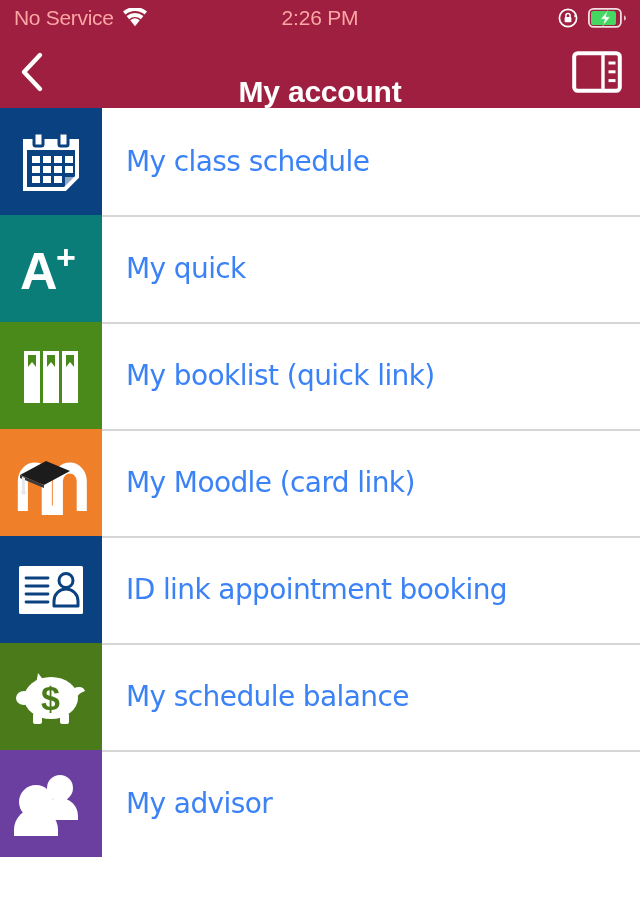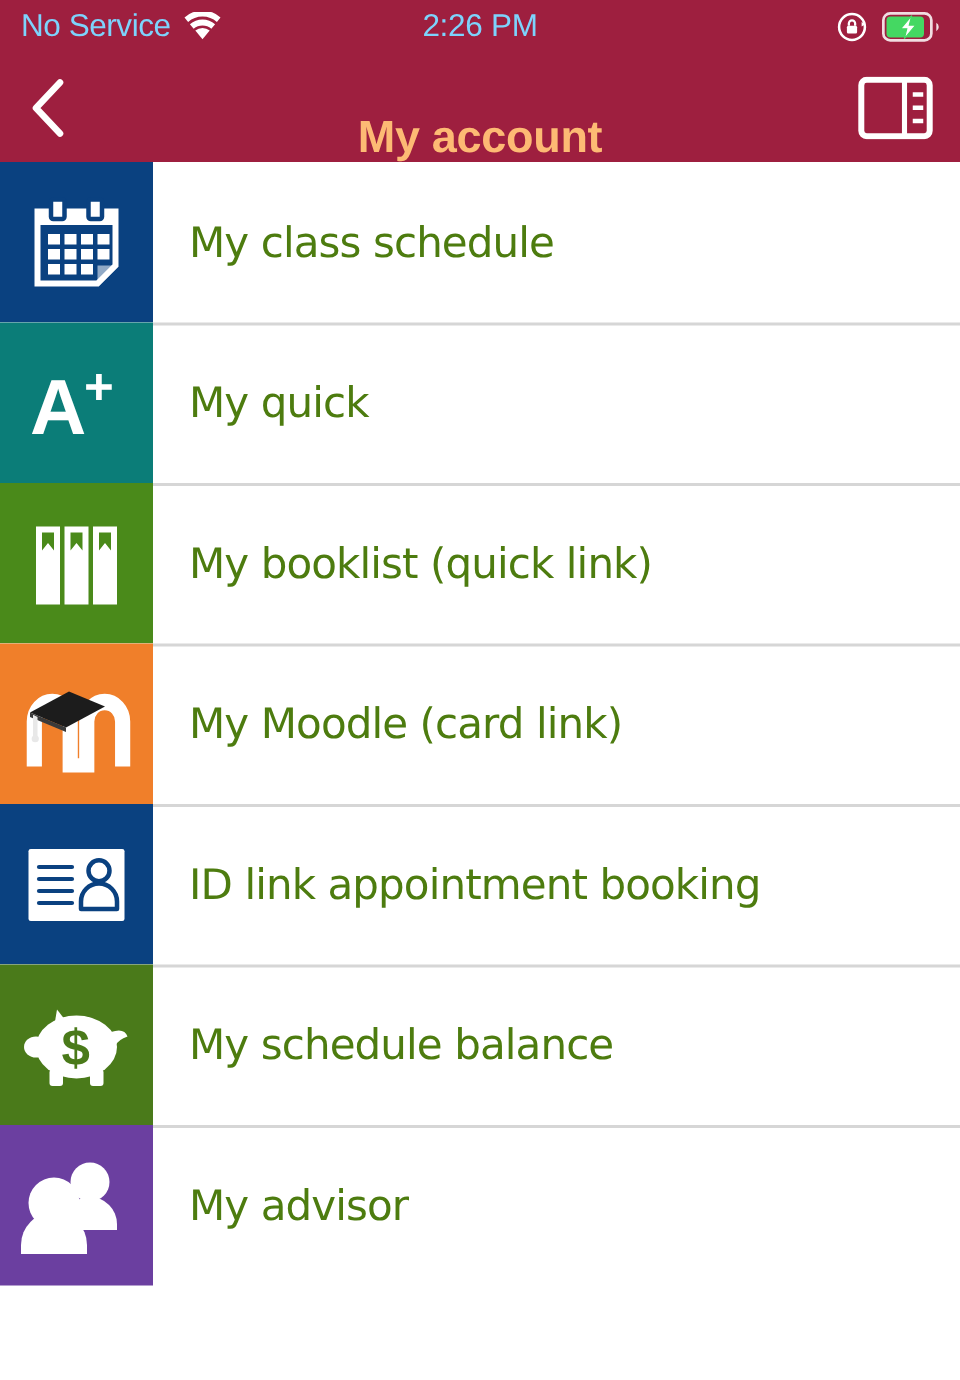--- a/index.html
+++ b/index.html
@@ -10,21 +10,21 @@
     overflow:hidden;
   }
   .phone { position:relative; width:640px; height:920px; background:#fff; }
 
   
   .statusbar {
     position:relative; height:36px; width:100%;
     background:var(--brand);
     display:flex; align-items:center;
     padding:0 14px;
-    color:#7dd3fc;
+    color:#fca5a5;
   }
   .sb-left { display:flex; align-items:center; gap:8px; flex:0 0 auto; }
   .sb-carrier { font-size:21px; letter-spacing:-0.3px; font-family:"Liberation Sans", sans-serif; }
   .sb-center {
     position:absolute; left:0; right:0; top:0; height:36px;
     display:flex; align-items:center; justify-content:center;
     pointer-events:none;
   }
   .sb-time { font-size:21px; font-weight:normal; font-family:"Liberation Sans", sans-serif; letter-spacing:-0.2px; }
   .sb-right { margin-left:auto; display:flex; align-items:center; gap:9px; }
@@ -34,21 +34,21 @@
     position:relative; height:72px; width:100%;
     background:var(--brand);
     display:flex; align-items:center;
     padding:0 18px;
   }
   .nav-back {
     width:46px; height:52px; display:flex; align-items:center; justify-content:flex-start;
   }
   .nav-title {
     position:absolute; left:0; right:0; text-align:center;
-    color:#fdba74; font-size:30px; font-weight:bold;
+    color:#ffffff; font-size:30px; font-weight:bold;
     font-family:"Liberation Sans", sans-serif;
     letter-spacing:-0.2px;
     pointer-events:none;
     margin-top:39px;
   }
   .nav-right { margin-left:auto; display:flex; align-items:center; }
 
   
   .list { width:100%; background:#fff; }
   .row {
@@ -61,21 +61,21 @@
     content:""; position:absolute; left:102px; right:0; top:0;
     height:2px; background:#d6d6d6;
   }
   .tile {
     flex:0 0 102px; width:102px;
     display:flex; align-items:center; justify-content:center;
   }
   .row-label {
     flex:1; display:flex; align-items:center;
     padding-left:24px; padding-right:14px;
-    font-size:28px; color:#4d7c0f;
+    font-size:28px; color:#3b82f6;
     font-family:"DejaVu Sans", sans-serif;
     font-weight:400;
     letter-spacing:-0.6px;
   }
   svg { display:block; }
 </style>
 </head>
 <body>
 
 <div class="phone" style="--brand:#9e1f3f">

